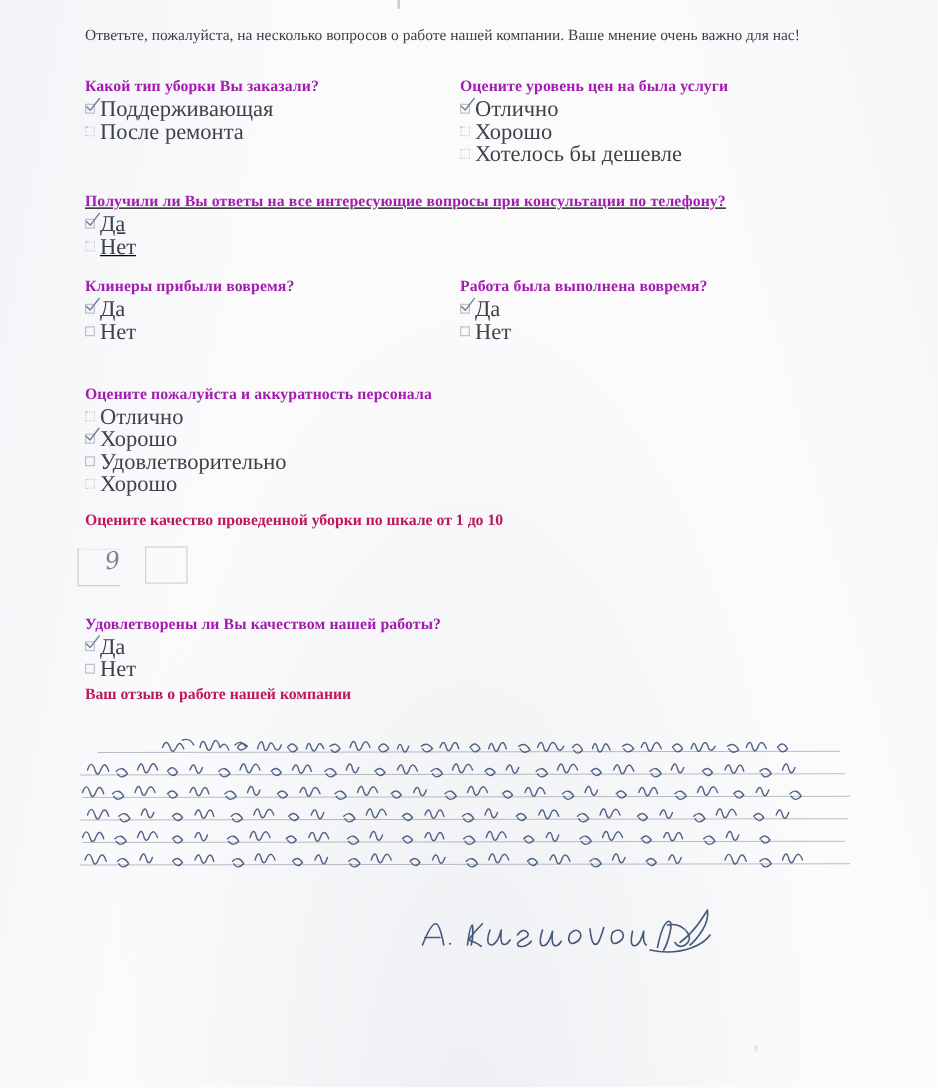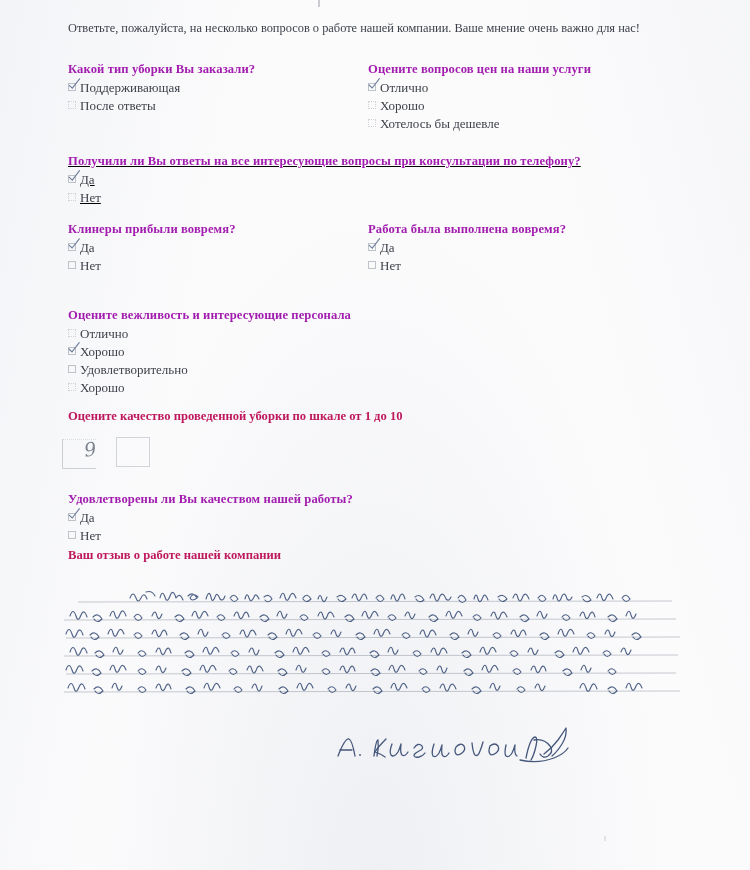--- a/index.html
+++ b/index.html
@@ -65,21 +65,21 @@
     font-size: 12.6px;
     font-weight: bold;
     color: #a21caf;
     letter-spacing: 0.1px;
     white-space: nowrap;
   }
   .opt {
     display: flex;
     align-items: flex-start;
     margin-top: 3px;
-    font-size: 13px;
+    font-size: 18px;
     color: #3d414a;
     line-height: 15px;
     white-space: nowrap;
   }
   .opt-label {
     margin-left: 4px;
   }
   
   .box {
     position: relative;
@@ -178,26 +178,26 @@
           <span class="tick">
             <svg width="13" height="13" viewBox="0 0 13 13">
                 <path d="M1.2 7.4 L4.3 10.2 L11.6 0.8" fill="none" stroke="#3a4f78" stroke-width="1.1" stroke-linecap="round"></path>
               </svg>
           </span>
         </span>
         <span class="opt-label">Поддерживающая</span>
       </div>
       <div class="opt">
         <span class="box faint"></span>
-        <span class="opt-label">После ответы</span>
+        <span class="opt-label">После ремонта</span>
       </div>
     </div>
 
     <div class="qblock" style="left:368px; top:62px;">
-      <div class="qtitle">Оцените вопросов цен на наши услуги</div>
+      <div class="qtitle">Оцените уровень цен на была услуги</div>
       <div class="opt">
         <span class="box">
           <span class="tick">
             <svg width="13" height="13" viewBox="0 0 13 13">
                 <path d="M1.0 7.0 L4.2 10.0 L11.4 0.6" fill="none" stroke="#3a4f78" stroke-width="1.1" stroke-linecap="round"></path>
               </svg>
           </span>
         </span>
         <span class="opt-label">Отлично</span>
       </div>
@@ -259,21 +259,21 @@
         </span>
         <span class="opt-label">Да</span>
       </div>
       <div class="opt">
         <span class="box"></span>
         <span class="opt-label">Нет</span>
       </div>
     </div>
 
     <div class="qblock" style="left:68px; top:308px;">
-      <div class="qtitle">Оцените вежливость и интересующие персонала</div>
+      <div class="qtitle">Оцените пожалуйста и аккуратность персонала</div>
       <div class="opt">
         <span class="box faint"></span>
         <span class="opt-label">Отлично</span>
       </div>
       <div class="opt">
         <span class="box">
           <span class="tick">
             <svg width="13" height="13" viewBox="0 0 13 13">
                 <path d="M0.9 7.0 L4.0 9.9 L11.2 0.6" fill="none" stroke="#3a4f78" stroke-width="1.1" stroke-linecap="round"></path>
               </svg>

